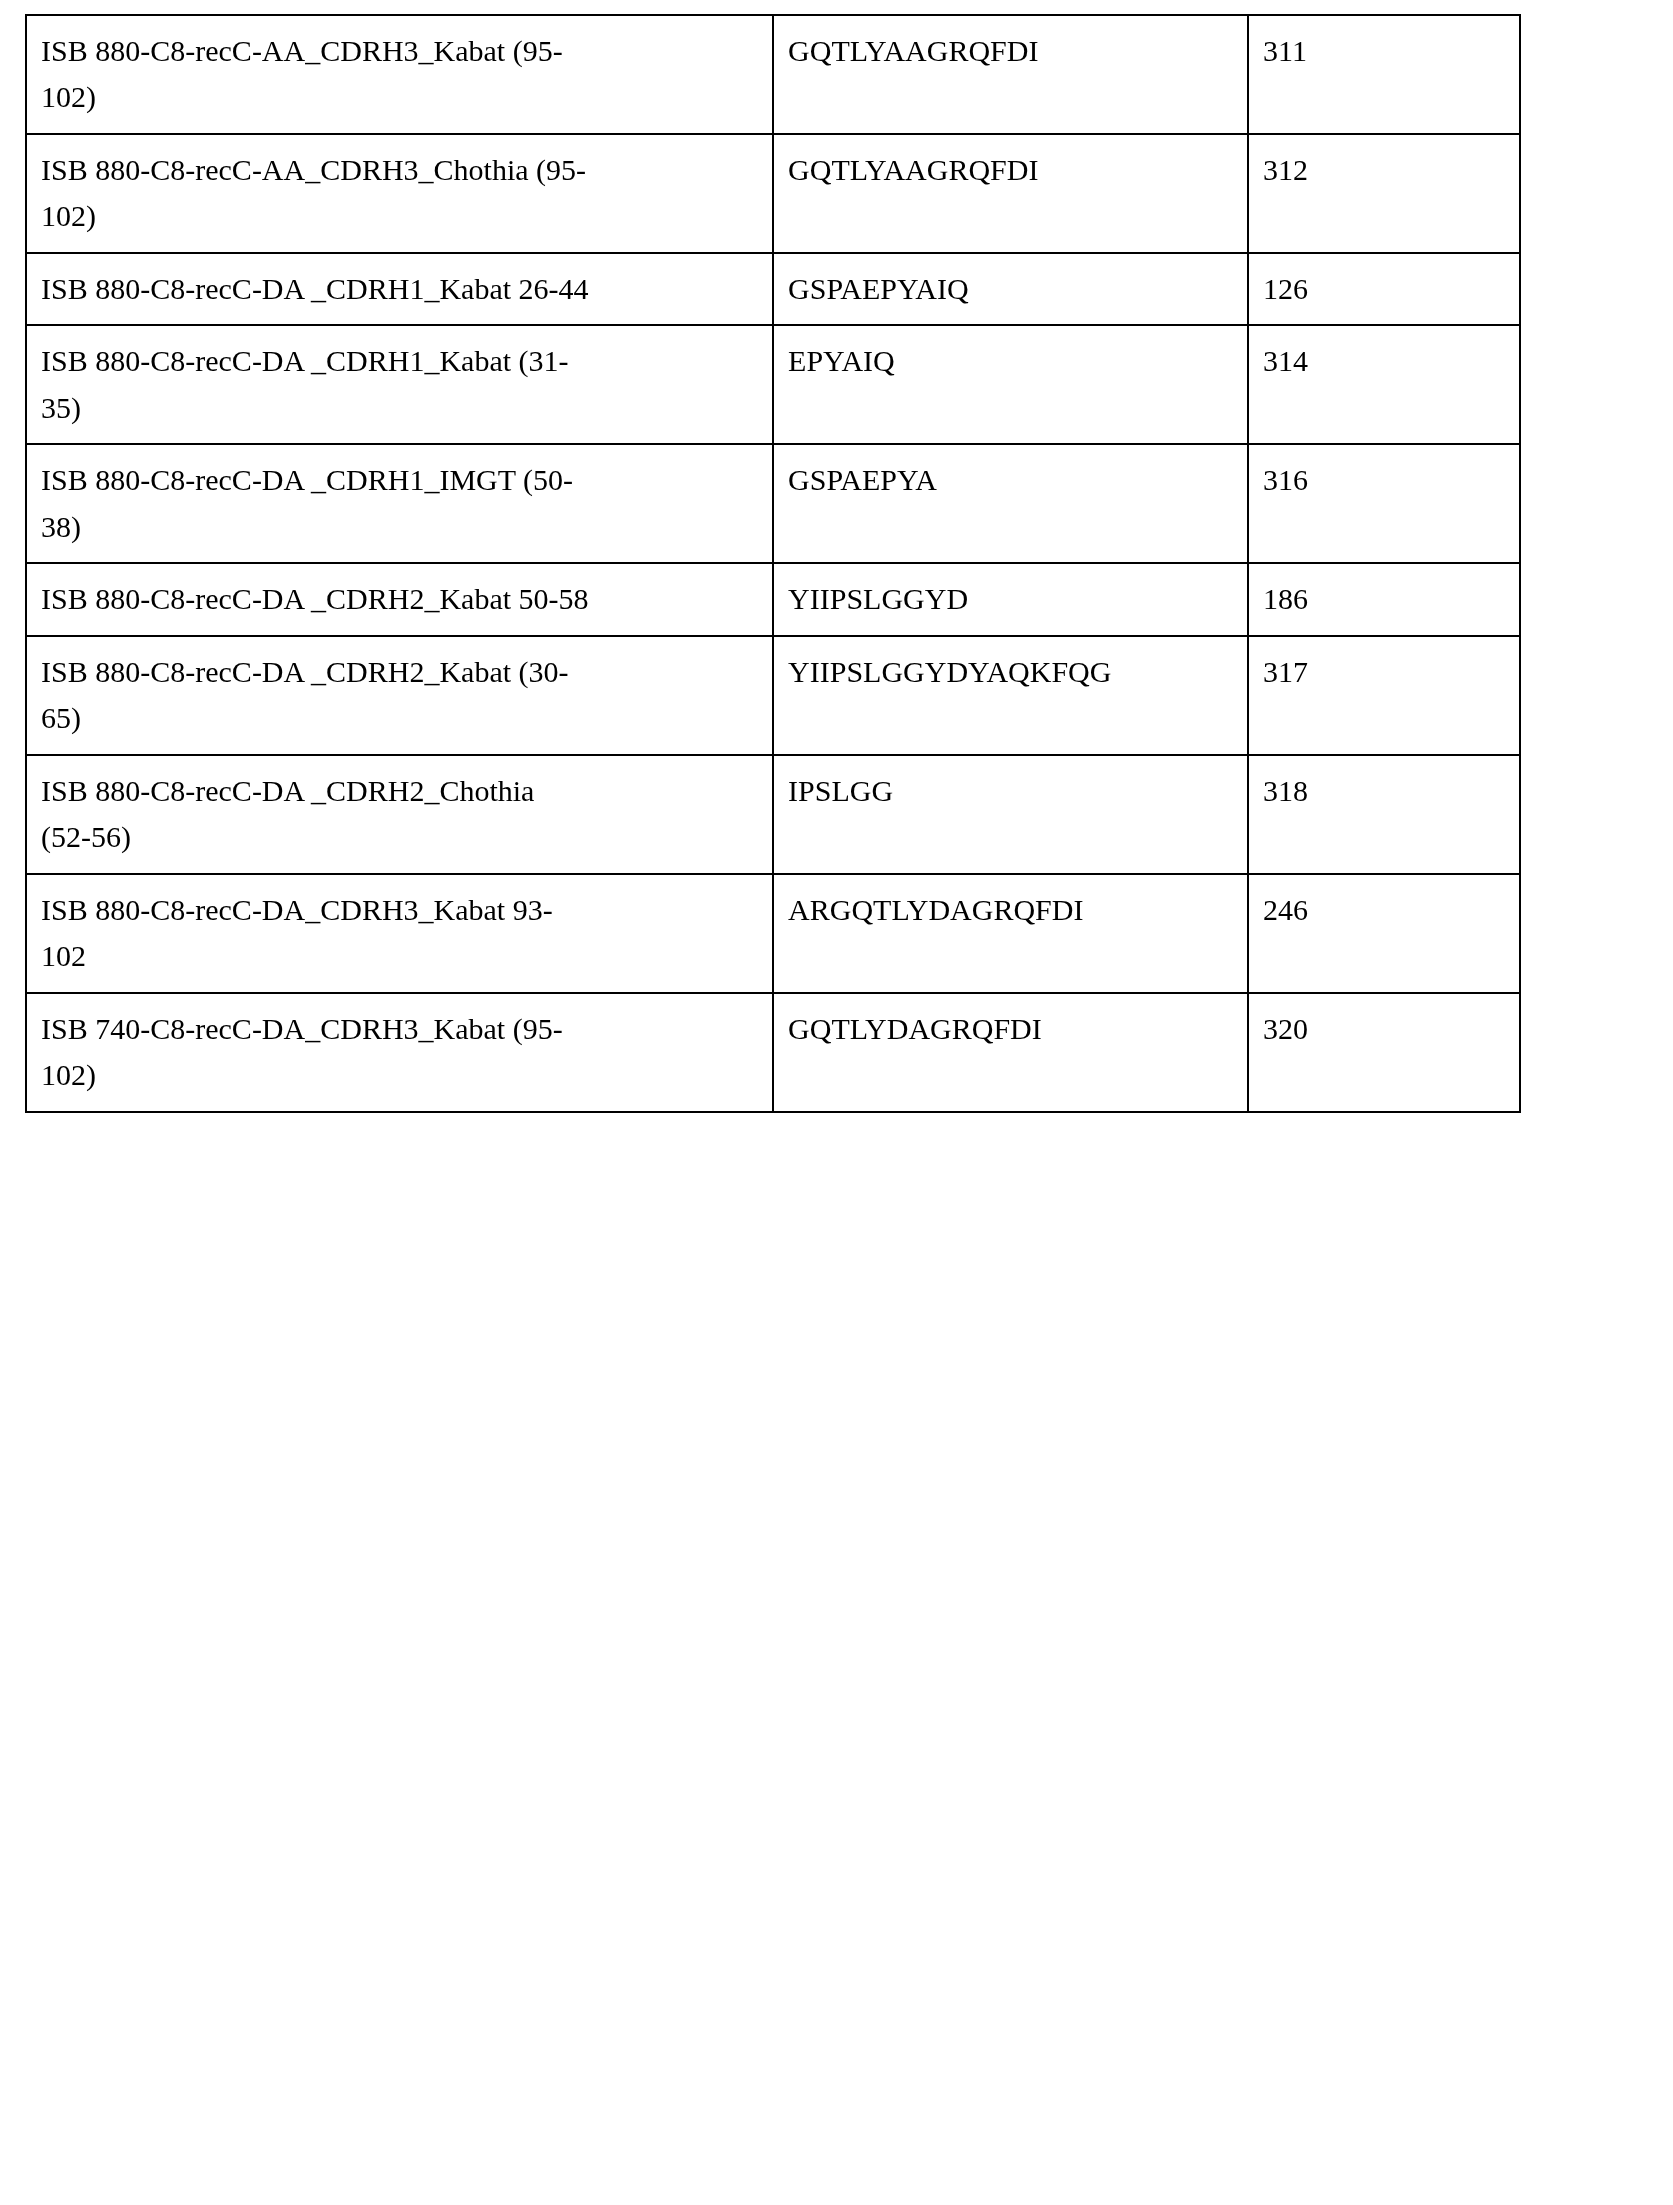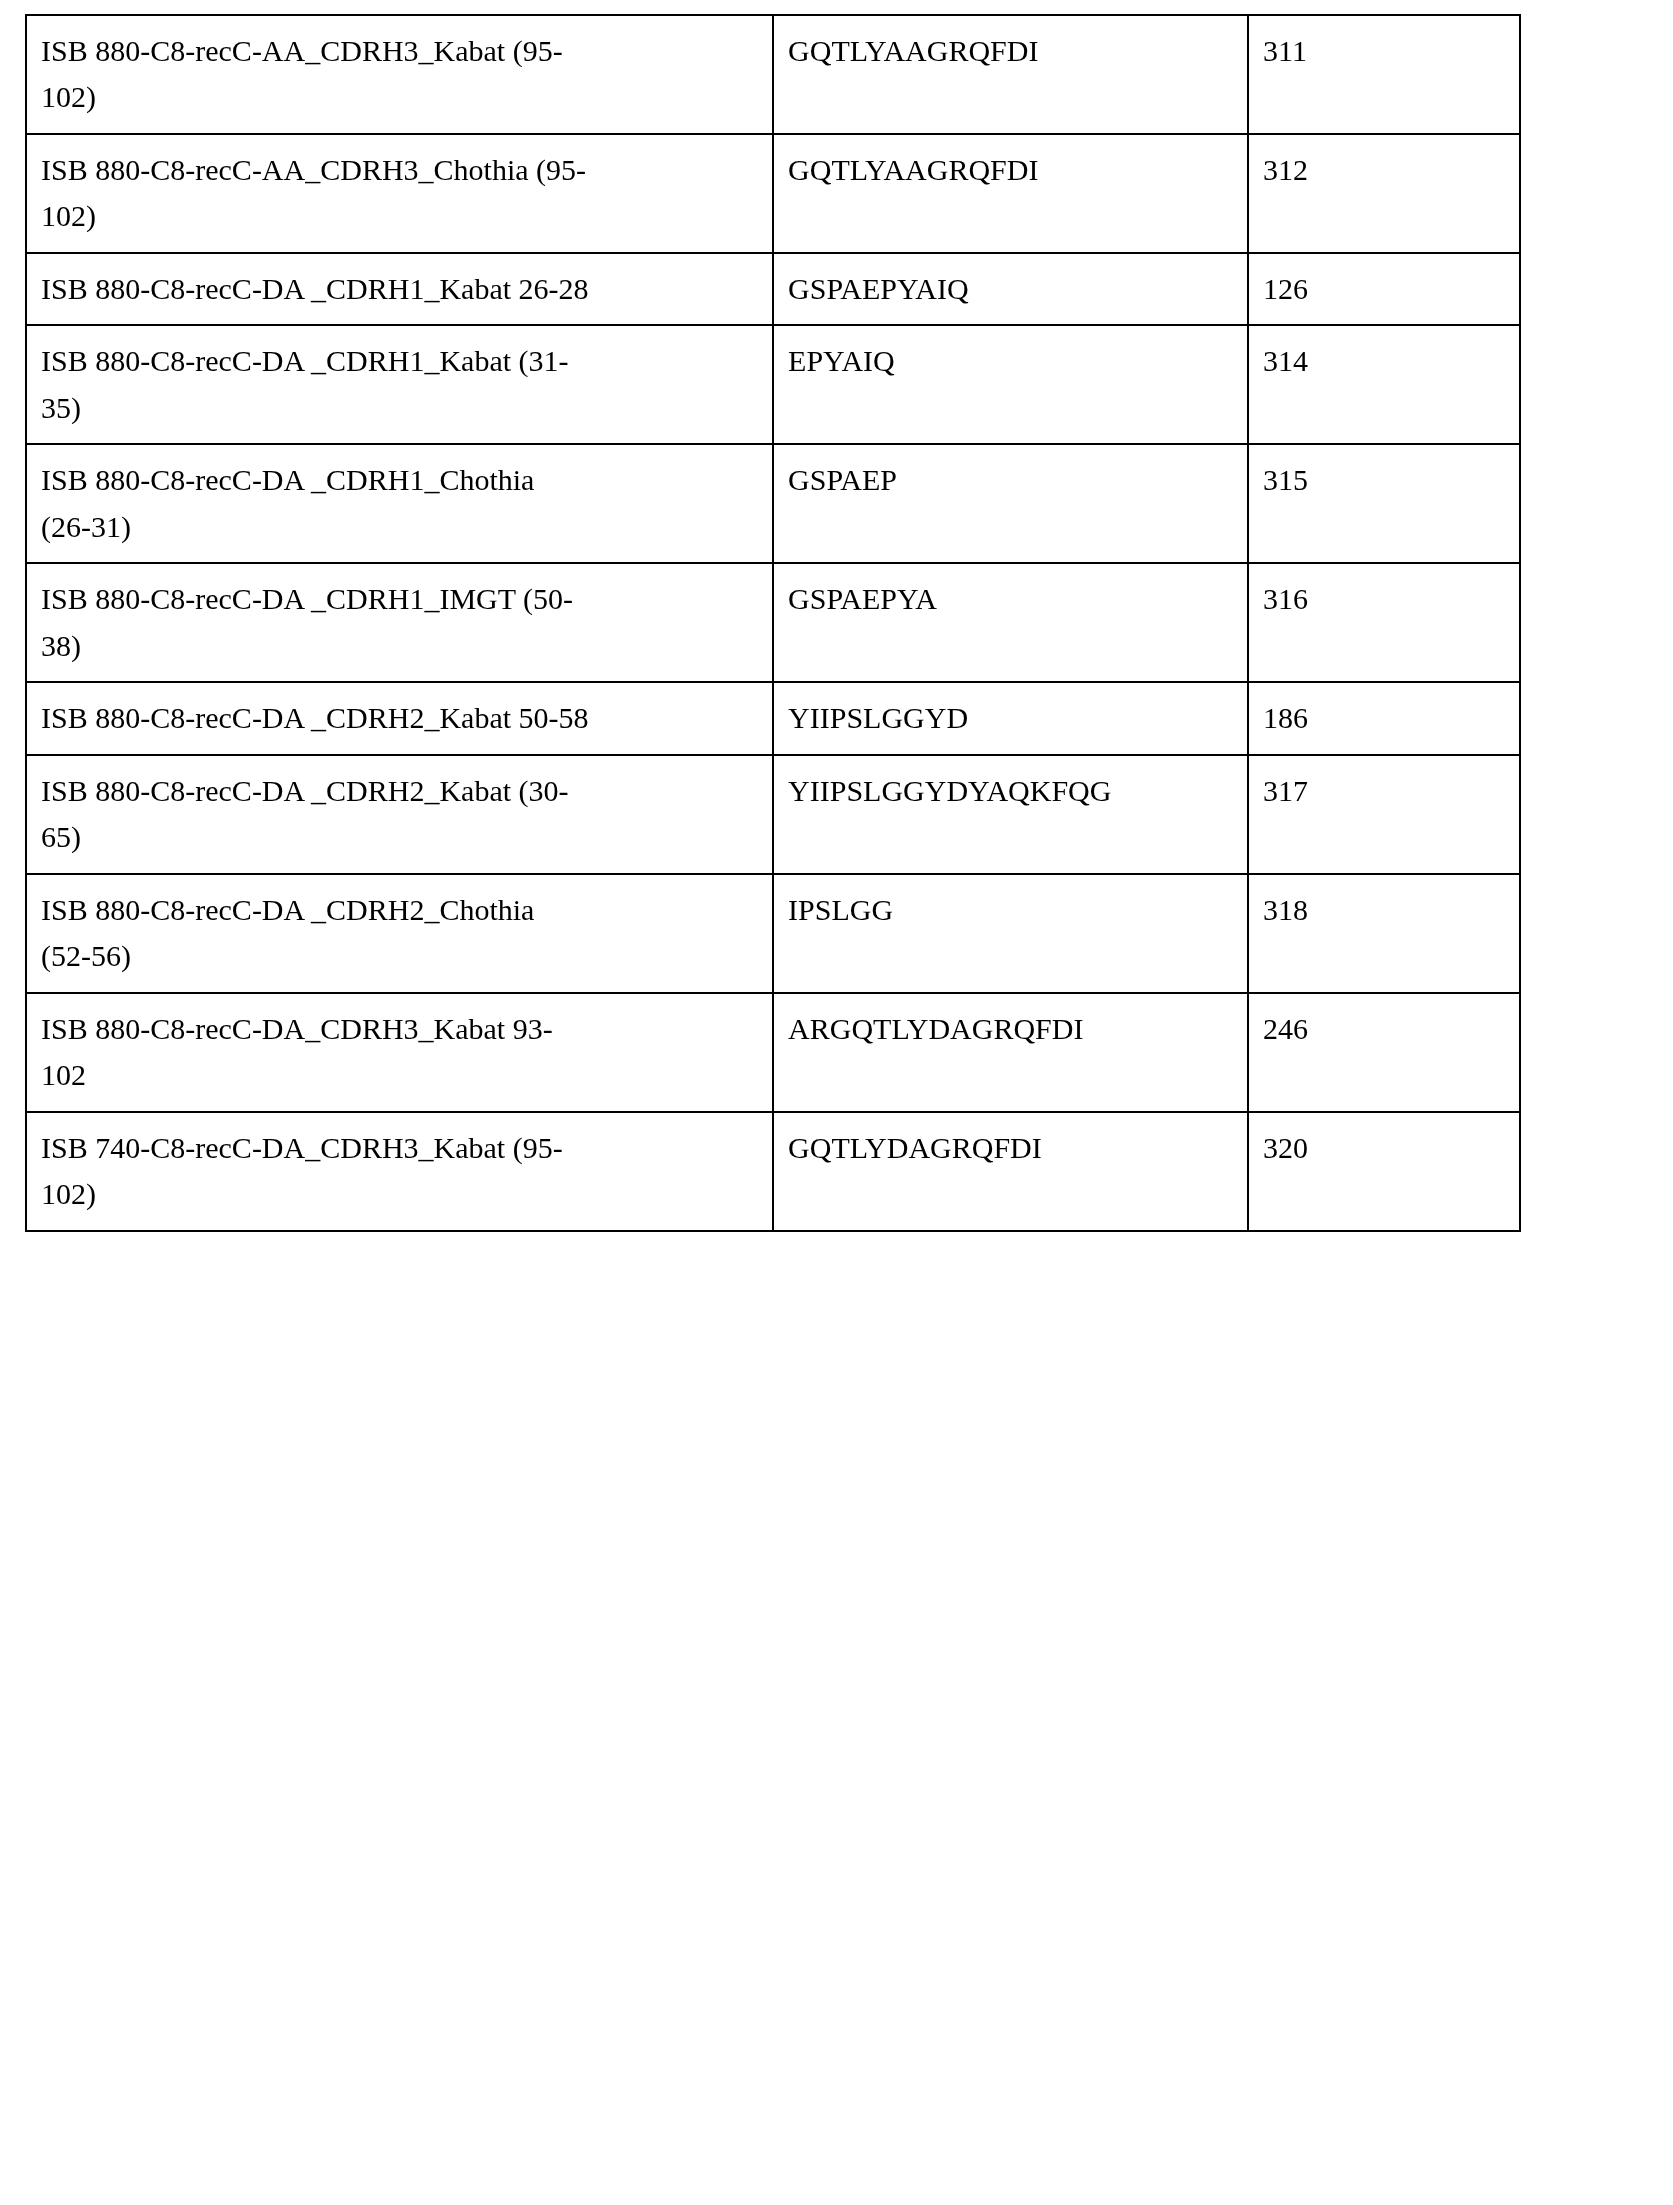--- a/index.html
+++ b/index.html
@@ -72,44 +72,36 @@
           <span>ISB 880-C8-recC-AA_CDRH3_Chothia (95-</span>
           <span class="line2">102)</span>
         </td>
         <td class="seq-cell">GQTLYAAGRQFDI</td>
         <td class="id-cell">312</td>
       </tr>
 
 
       <tr>
         <td class="name-cell">
-          <span>ISB 880-C8-recC-DA _CDRH1_Kabat 26-28</span>
+          <span>ISB 880-C8-recC-DA _CDRH1_Kabat 26-44</span>
           <span class="line2"></span>
         </td>
         <td class="seq-cell">GSPAEPYAIQ</td>
         <td class="id-cell">126</td>
       </tr>
 
       <tr>
         <td class="name-cell">
           <span>ISB  880-C8-recC-DA  _CDRH1_Kabat  (31-</span>
           <span class="line2">35)</span>
         </td>
         <td class="seq-cell">EPYAIQ</td>
         <td class="id-cell">314</td>
       </tr>
 
-      <tr>
-        <td class="name-cell">
-          <span>ISB    880-C8-recC-DA    _CDRH1_Chothia</span>
-          <span class="line2">(26-31)</span>
-        </td>
-        <td class="seq-cell">GSPAEP</td>
-        <td class="id-cell">315</td>
-      </tr>
 
       <tr>
         <td class="name-cell">
           <span>ISB 880-C8-recC-DA _CDRH1_IMGT (50-</span>
           <span class="line2">38)</span>
         </td>
         <td class="seq-cell">GSPAEPYA</td>
         <td class="id-cell">316</td>
       </tr>
 

